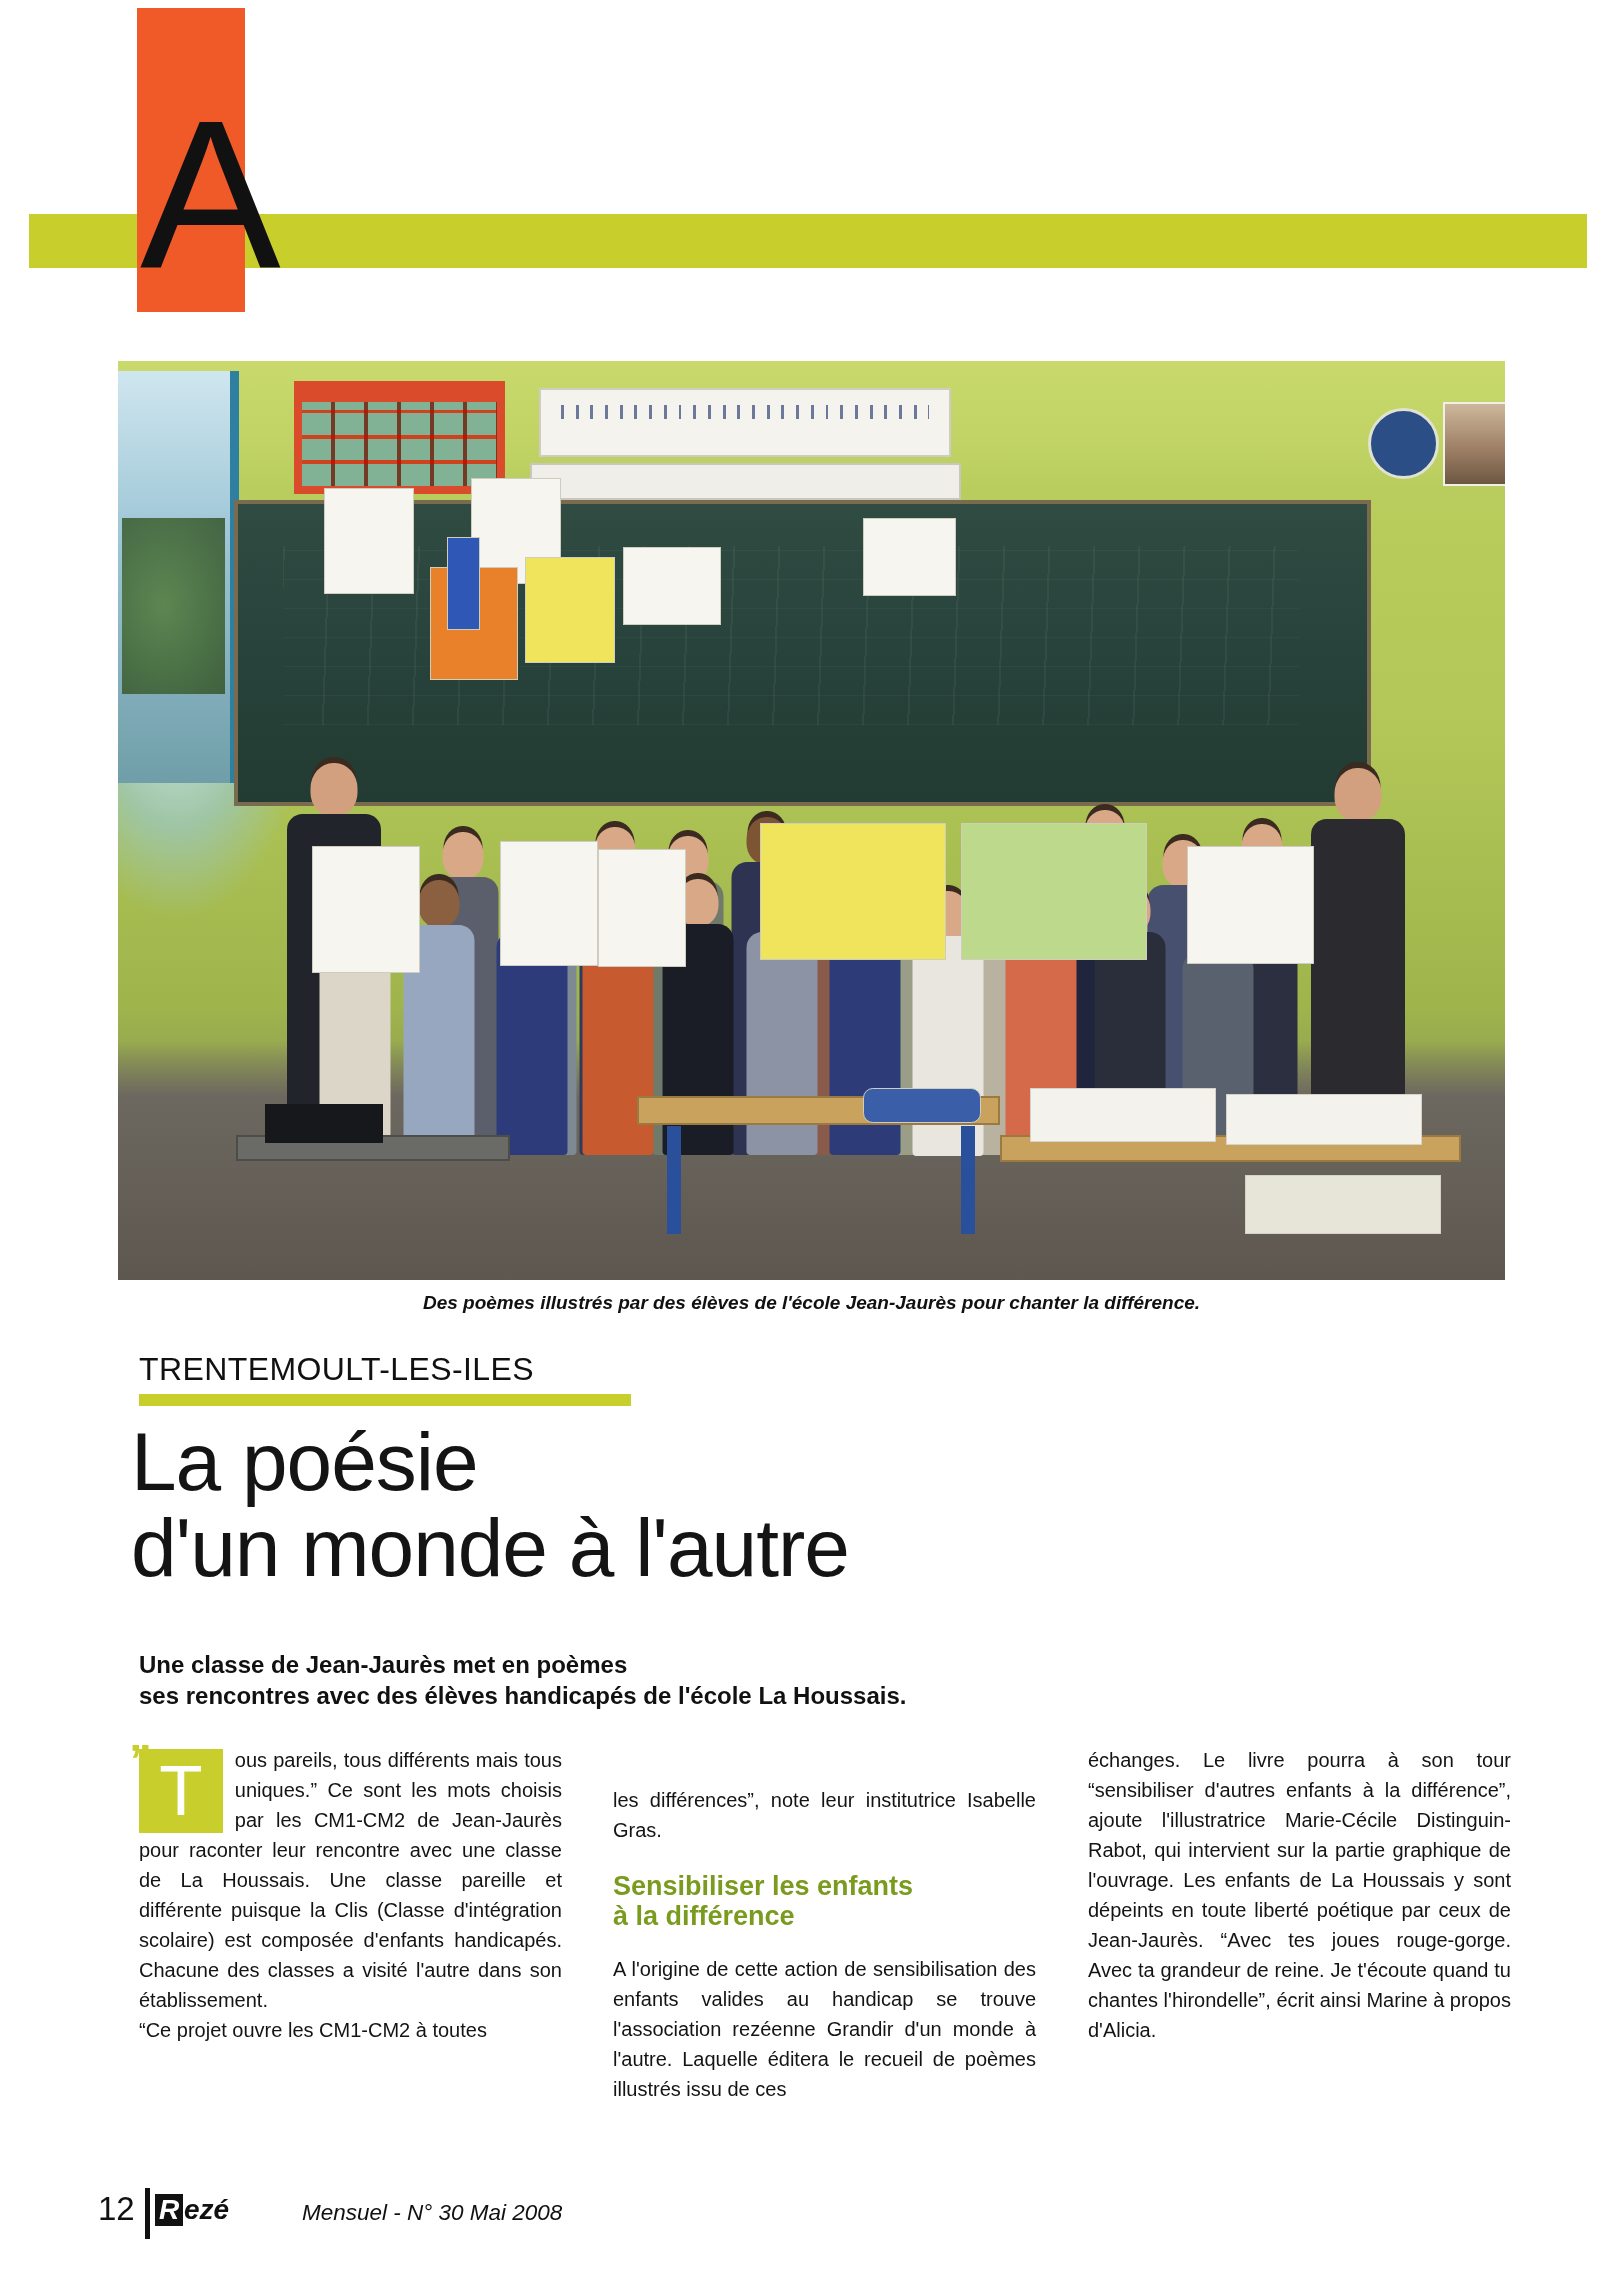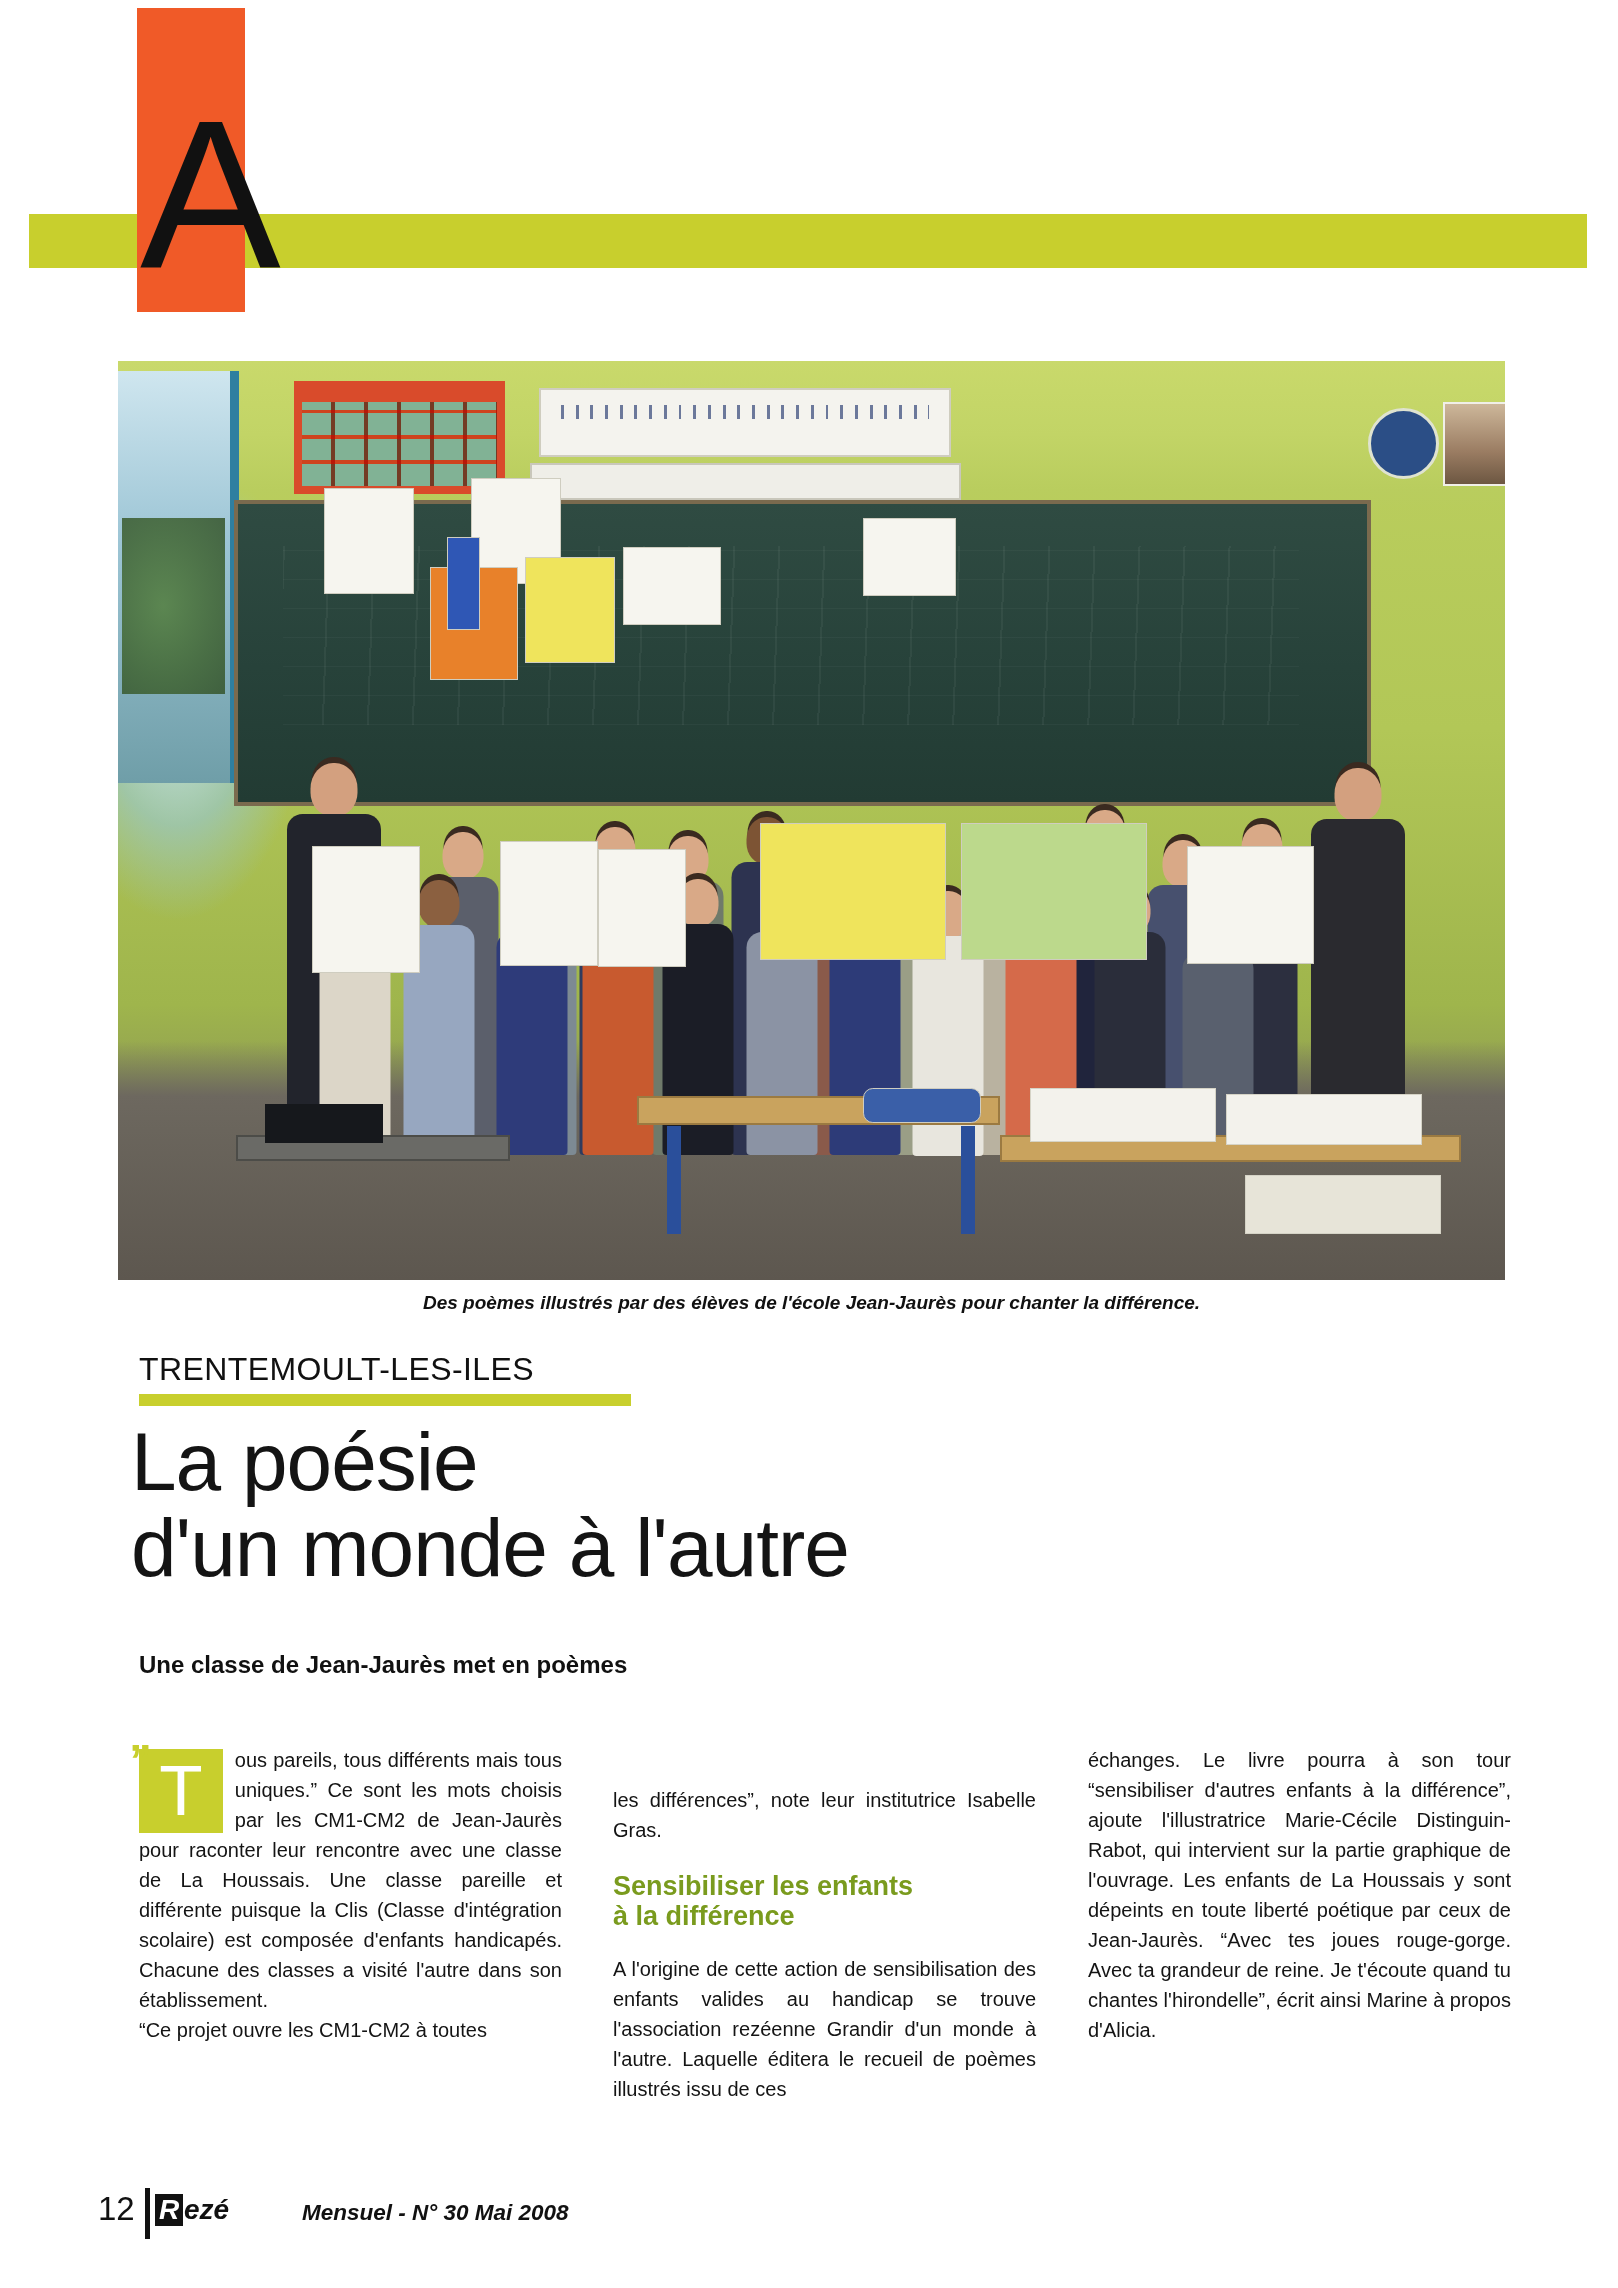--- a/index.html
+++ b/index.html
@@ -396,21 +396,21 @@
     color: #fff;
     padding: 0 3.9px 1px 3.9px;
     margin-right: 1px;
   }
   .footer-meta {
     position: absolute;
     left: 204px;
     top: 11.8px;
     font-size: 22.5px;
     font-style: italic;
-    font-weight: 700;
+    font-weight: 400;
     color: #111;
   }
 </style>
 </head>
 <body>
 
 <div class="masthead">
   <div class="masthead-band"></div>
   <div class="masthead-redblock"></div>
   <div class="masthead-A">A</div>
@@ -558,20 +558,21 @@
 <div class="photo-caption">Des poèmes illustrés par des élèves de l'école Jean-Jaurès pour chanter la différence.</div>
 
 <div class="kicker">TRENTEMOULT-LES-ILES</div>
 <div class="kicker-rule"></div>
 <h1 class="headline" style="margin:0;">
   <span>La poésie</span><br>
   <span>d'un monde à l'autre</span>
 </h1>
 <div class="standfirst">
   <span>Une classe de Jean-Jaurès met en poèmes</span><br>
+  <span>ses rencontres avec des élèves handicapés de l'école La Houssais.</span>
 </div>
 
 <div class="cols">
 
   <div class="col" id="col1">
     <span class="dropcap-quote">”</span>
     <span class="dropcap">T</span>
     <p><span class="italic">ous pareils, tous différents mais tous uniques.”</span><span> Ce sont les mots choisis par les CM1-CM2 de Jean-Jaurès pour raconter leur rencontre avec une classe de La Houssais. Une classe pareille et différente puisque la Clis (Classe d'intégration scolaire) est composée d'enfants handicapés. Chacune des classes a visité l'autre dans son établissement.</span></p>
     <p class="italic">“Ce projet ouvre les CM1-CM2 à toutes</p>
   </div>

